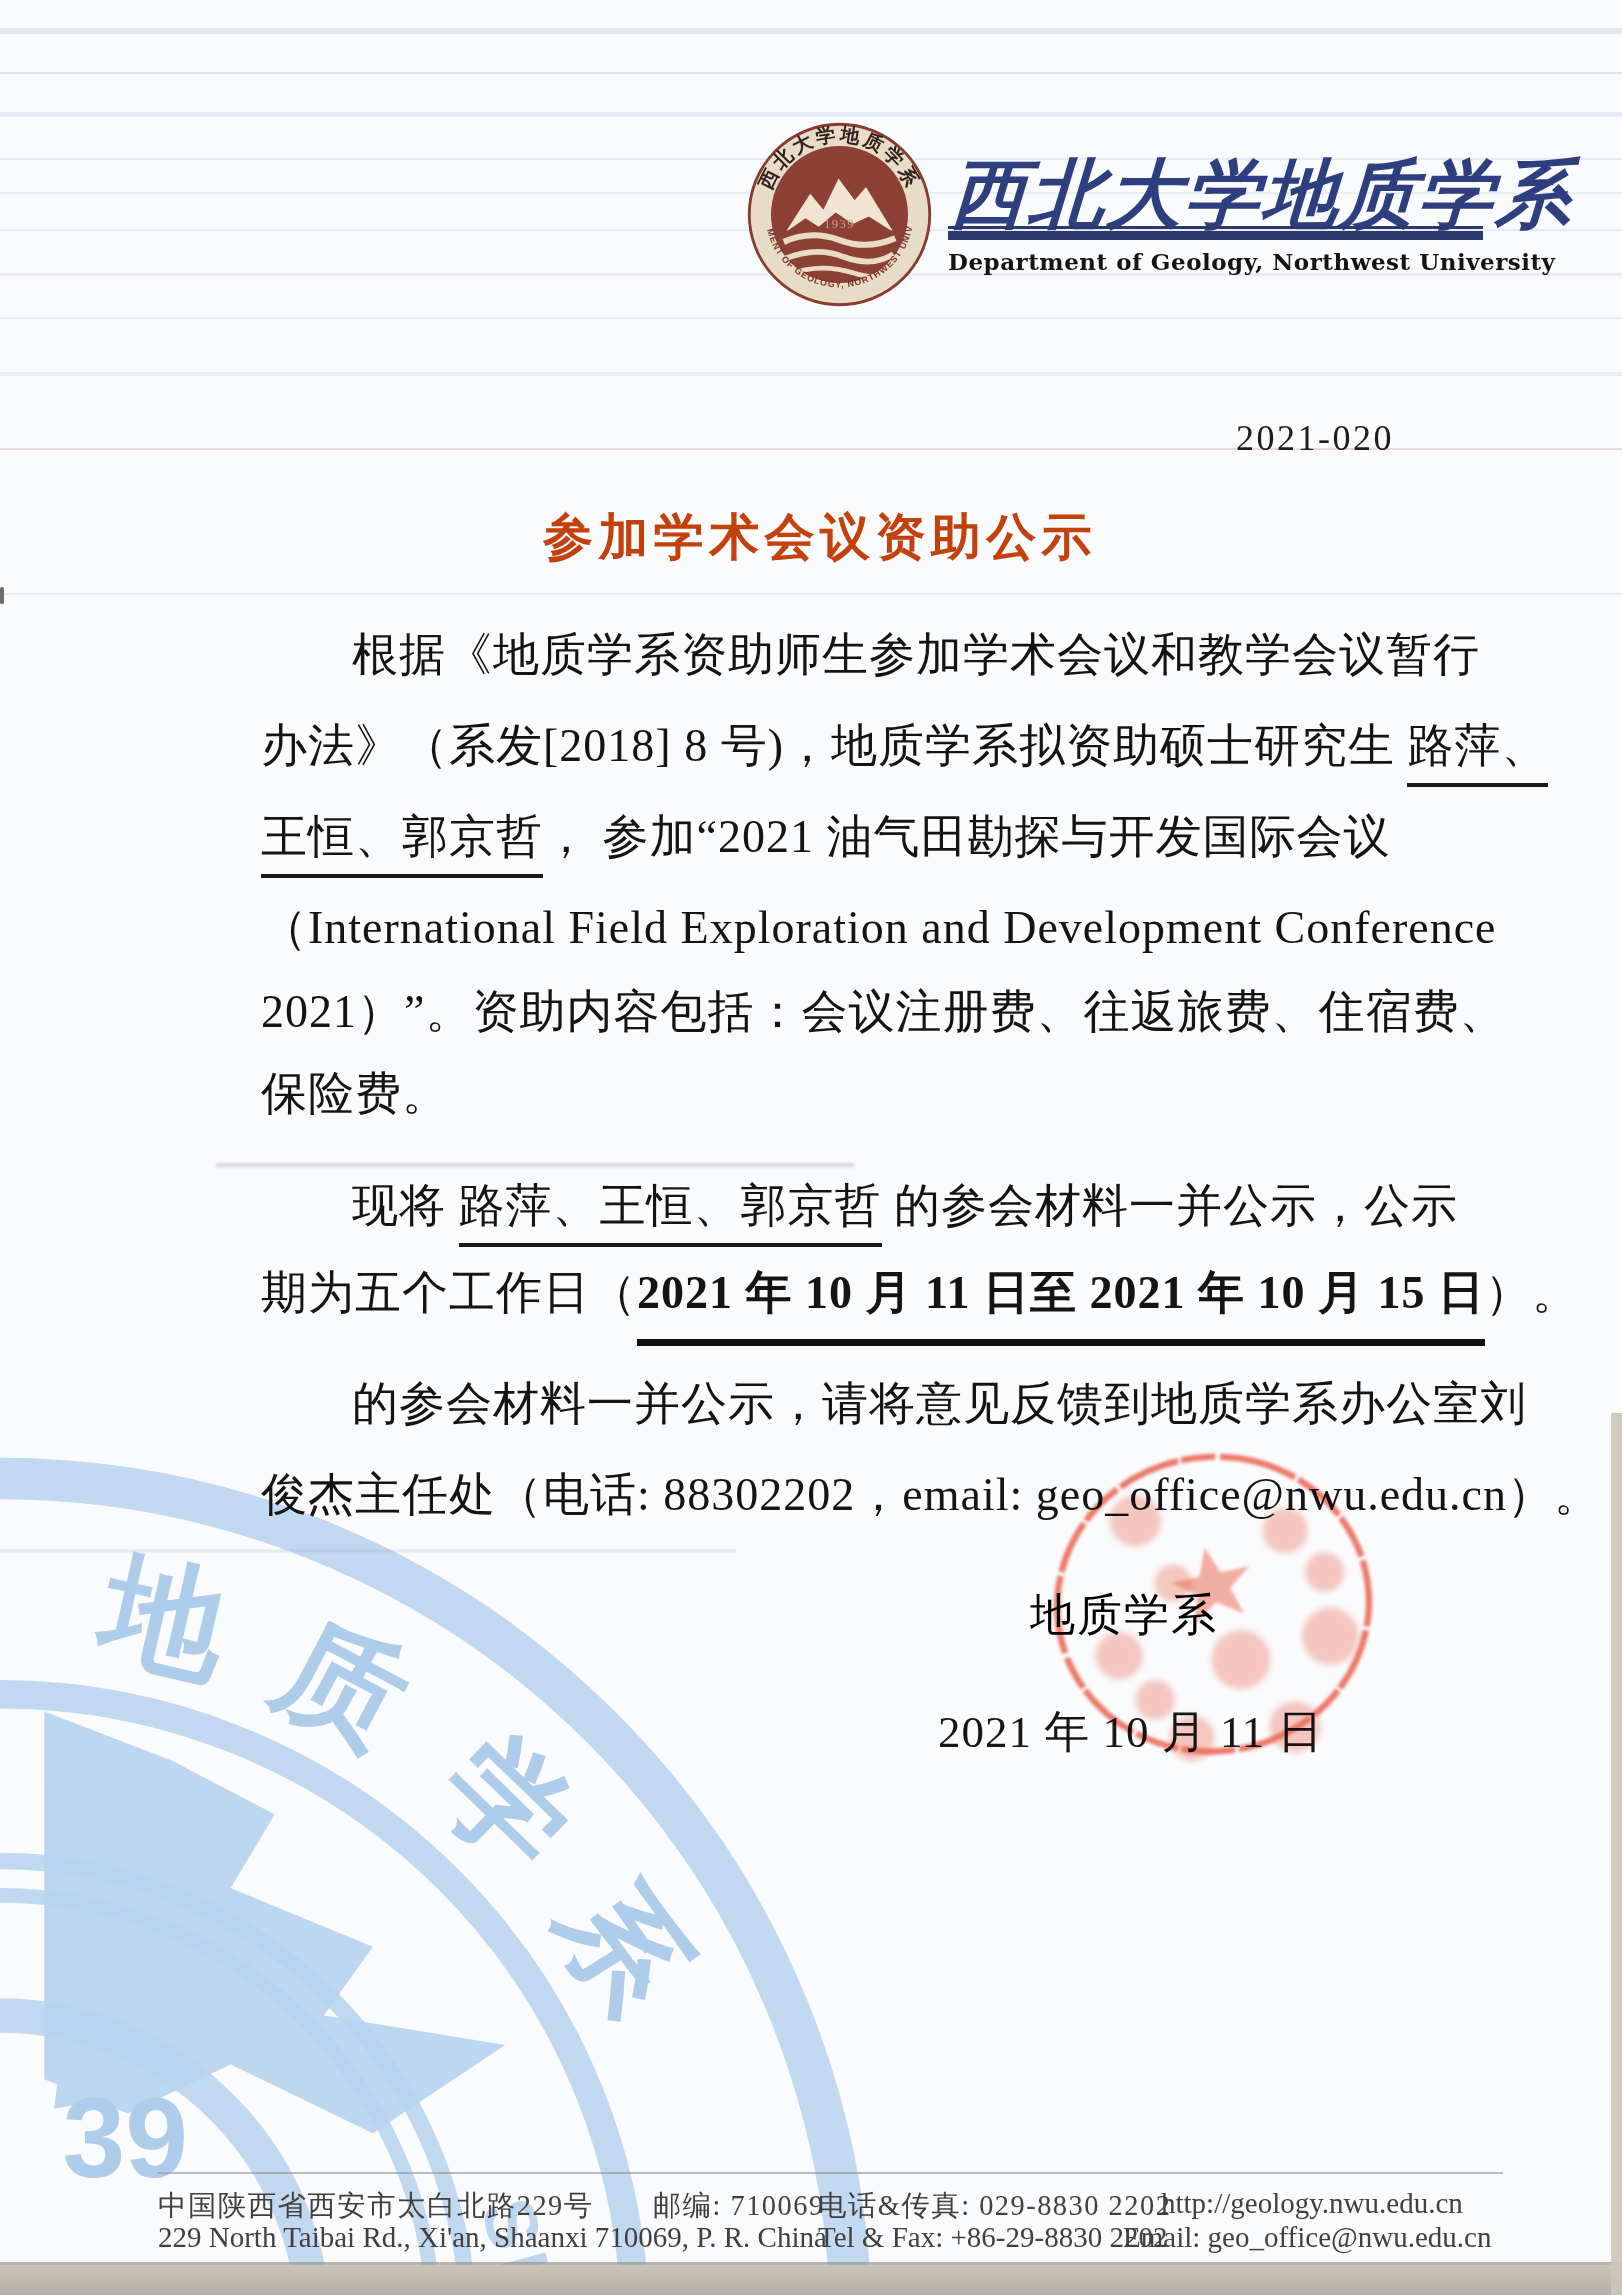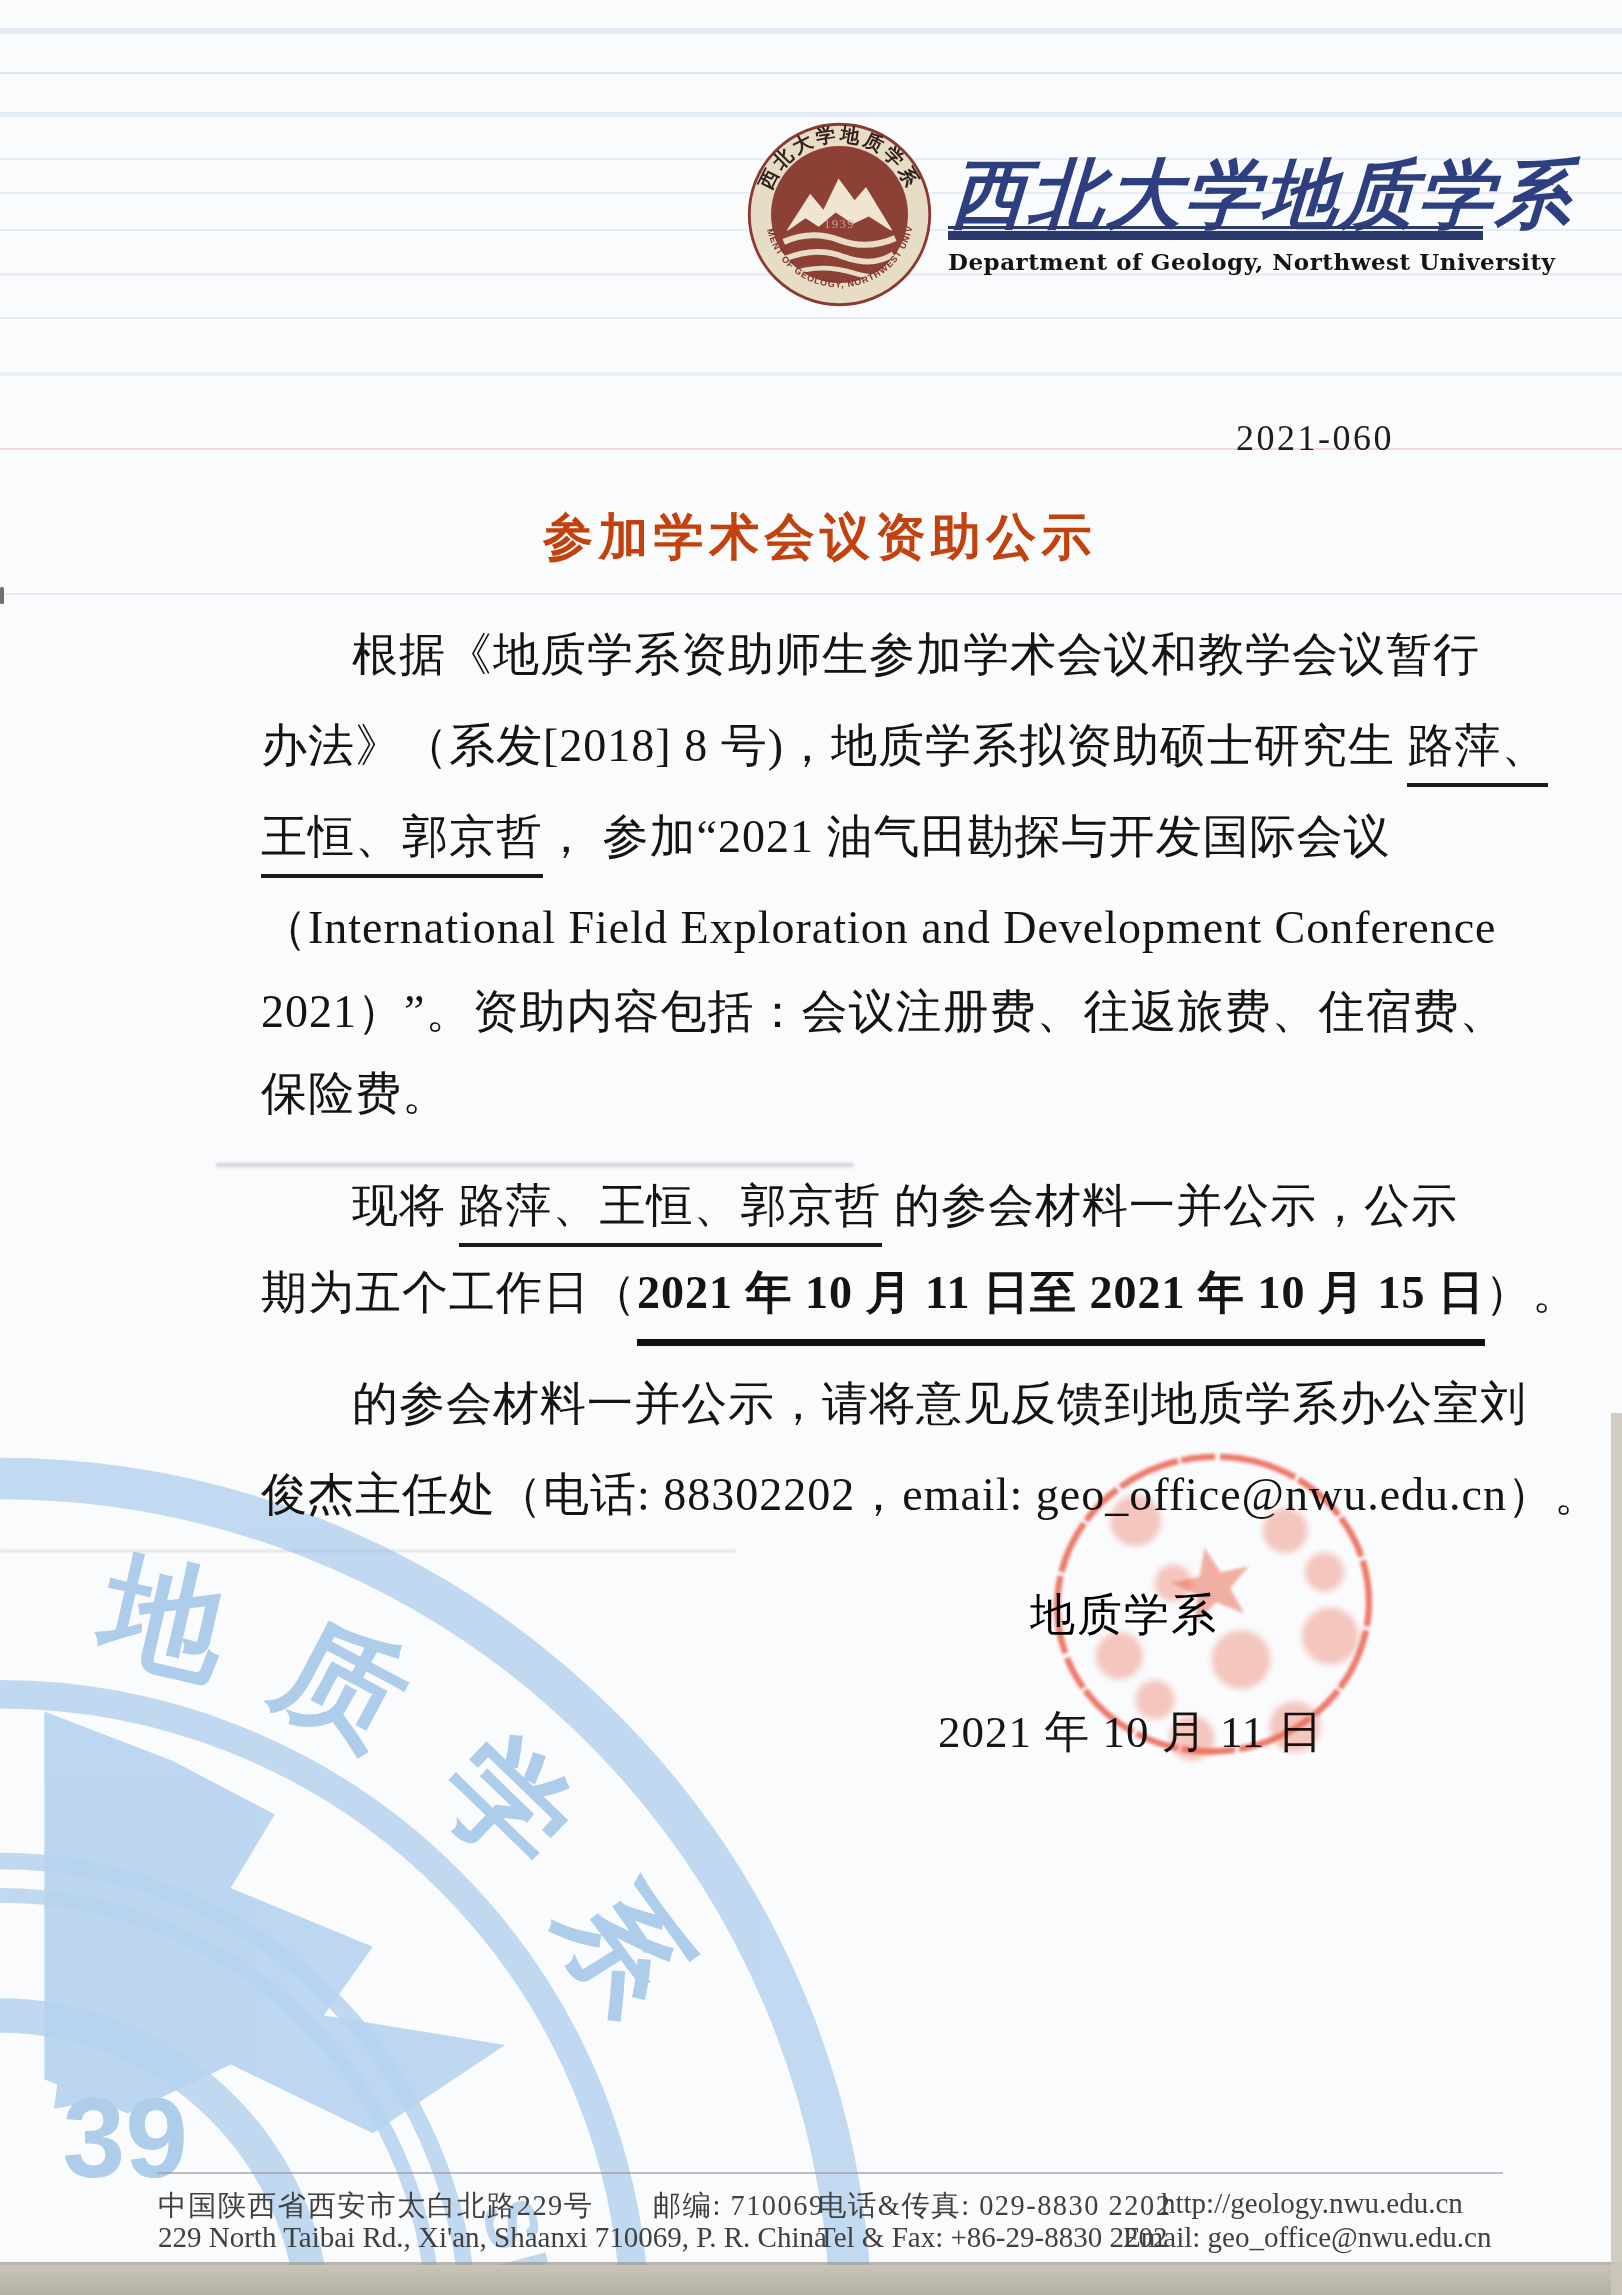--- a/index.html
+++ b/index.html
@@ -108,21 +108,21 @@
     <text font-size="19" font-weight="bold" fill="#7e332a" letter-spacing="2" font-family="Liberation Sans, sans-serif">
       <textPath href="#arcBot" startOffset="50%" text-anchor="middle">DEPARTMENT OF GEOLOGY, NORTHWEST UNIVERSITY</textPath>
     </text>
   </svg>
 
   <div class="brand-zh">西北大学地质学系</div>
   <div class="rule-thin"></div>
   <div class="rule-thick"></div>
   <div class="brand-en">Department of Geology, Northwest University</div>
 
-  <div class="doc-no">2021-060</div>
+  <div class="doc-no">2021-020</div>
 
   <div class="title">参加学术会议资助公示</div>
 
   <div class="bl indent" style="top:630px">
     <span>根据《地质学系资助师生参加学术会议和教学会议暂行</span>
   </div>
   <div class="bl" style="top:721px">
     <span>办法》（系发[2018] 8 号)，地质学系拟资助硕士研究生 </span><span class="ul">路萍、</span>
   </div>
   <div class="bl" style="top:812px">

